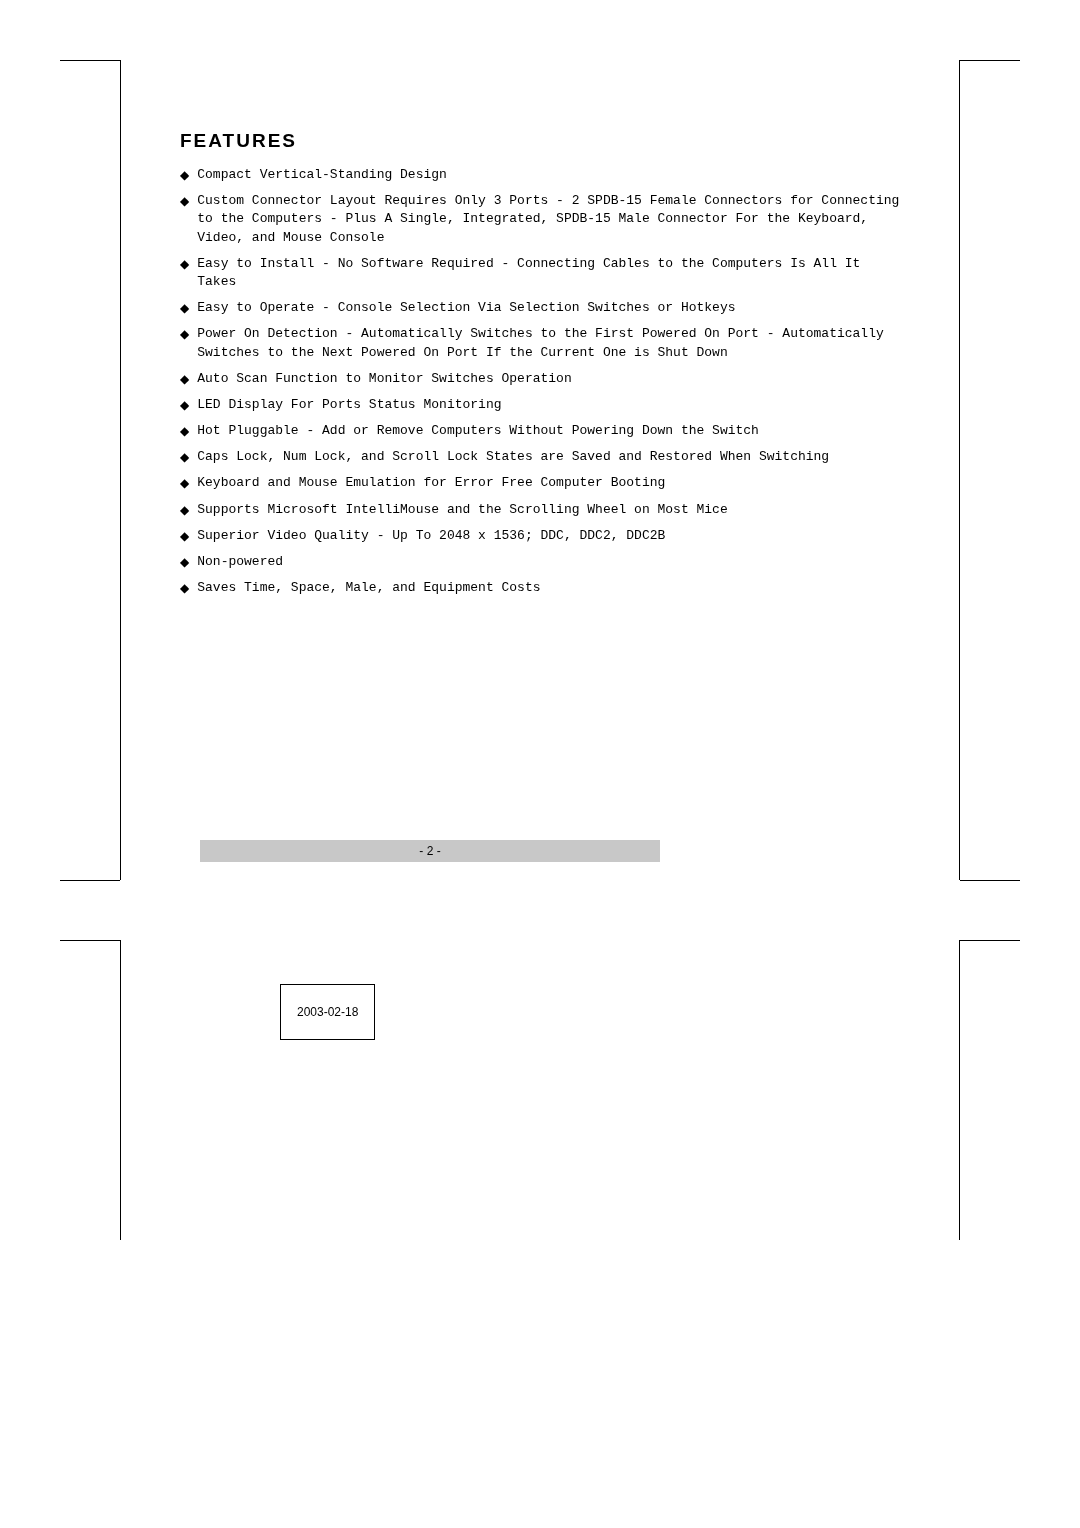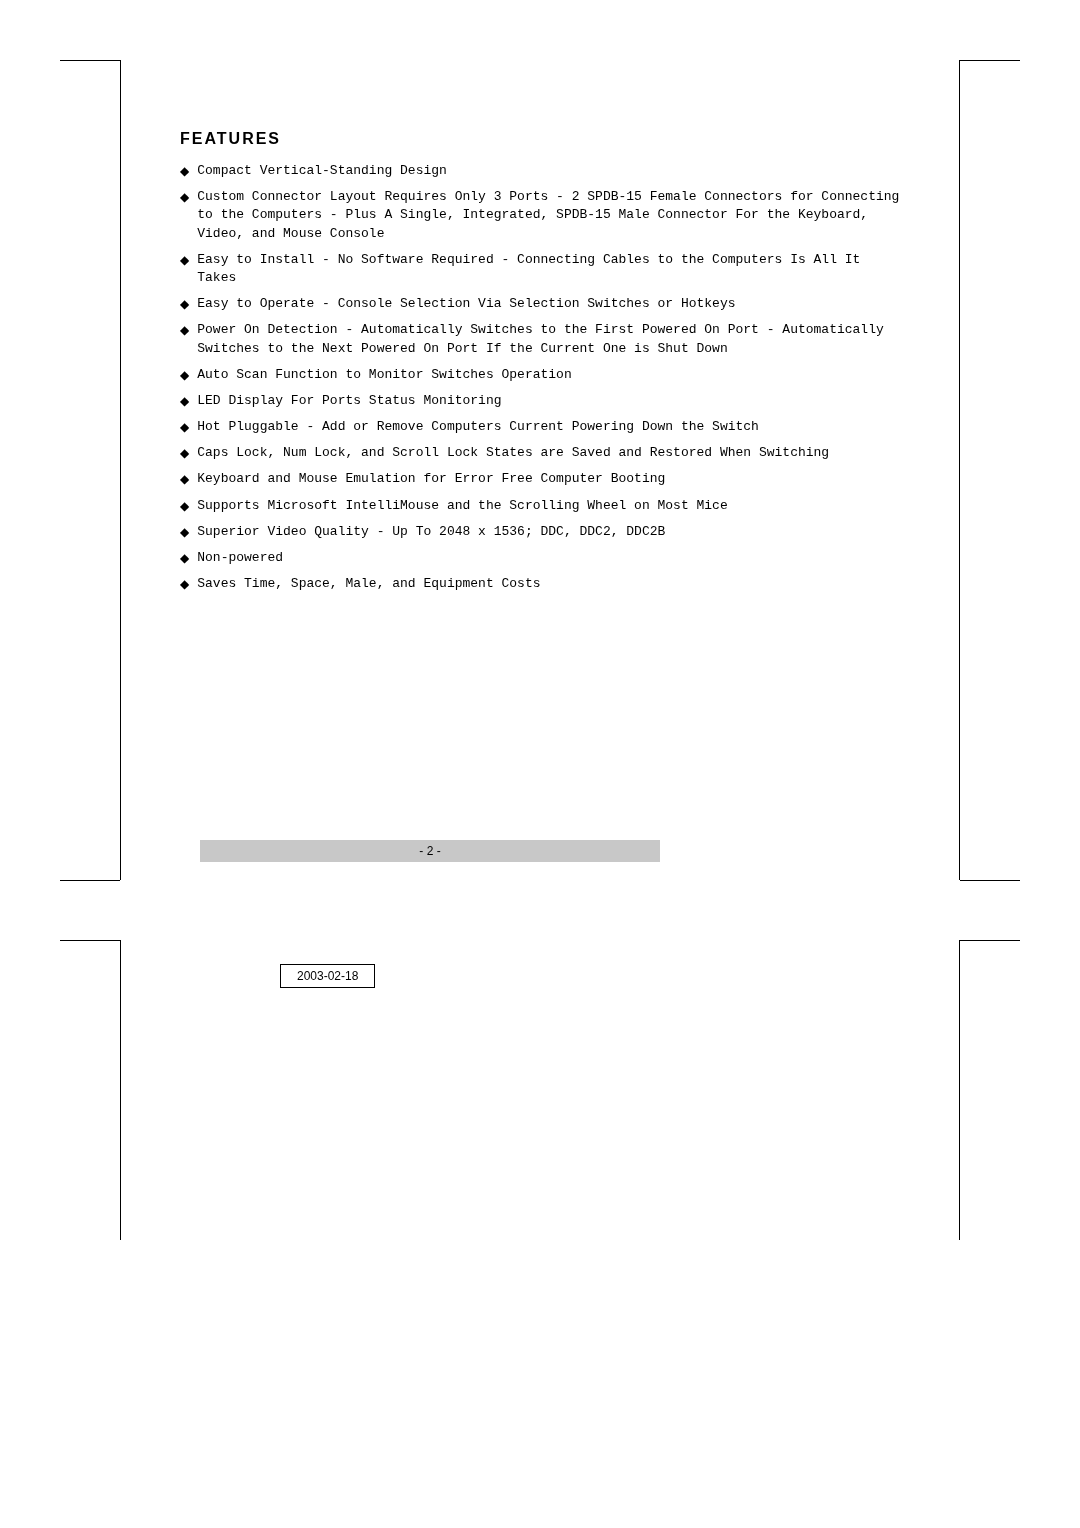--- a/index.html
+++ b/index.html
@@ -124,21 +124,21 @@
     
     .main-content {
       position: absolute;
       top: 130px;
       left: 180px;
       right: 180px;
     }
 
     .section-title {
       font-family: Arial, Helvetica, sans-serif;
-      font-size: 16px;
+      font-size: 19px;
       font-weight: bold;
       letter-spacing: 2px;
       text-transform: uppercase;
       margin-bottom: 14px;
       font-variant: small-caps;
     }
 
     .features-list {
       list-style: none;
       padding: 0;
@@ -180,24 +180,24 @@
     }
 
     .footer-bar-text {
       font-size: 12px;
       color: #000;
     }
 
     
     .date-box {
       position: absolute;
-      top: 964px;
+      top: 984px;
       left: 280px;
       border: 1px solid #000;
-      padding: 4px 16px;
+      padding: 20px 16px;
       font-size: 12px;
     }
   </style>
 </head>
 <body>
 
 <div class="page-container">
 
   <div class="corner-mark-top-left"></div>
   <div class="corner-mark-top-right"></div>
@@ -241,21 +241,21 @@
         <li>
           <span class="bullet">◆</span>
           <span class="item-text">Auto Scan Function to Monitor Switches Operation</span>
         </li>
         <li>
           <span class="bullet">◆</span>
           <span class="item-text">LED Display For Ports Status Monitoring</span>
         </li>
         <li>
           <span class="bullet">◆</span>
-          <span class="item-text">Hot Pluggable - Add or Remove Computers Current Powering Down the Switch</span>
+          <span class="item-text">Hot Pluggable - Add or Remove Computers Without Powering Down the Switch</span>
         </li>
         <li>
           <span class="bullet">◆</span>
           <span class="item-text">Caps Lock, Num Lock, and Scroll Lock States are Saved and Restored When Switching</span>
         </li>
         <li>
           <span class="bullet">◆</span>
           <span class="item-text">Keyboard and Mouse Emulation for Error Free Computer Booting</span>
         </li>
         <li>

